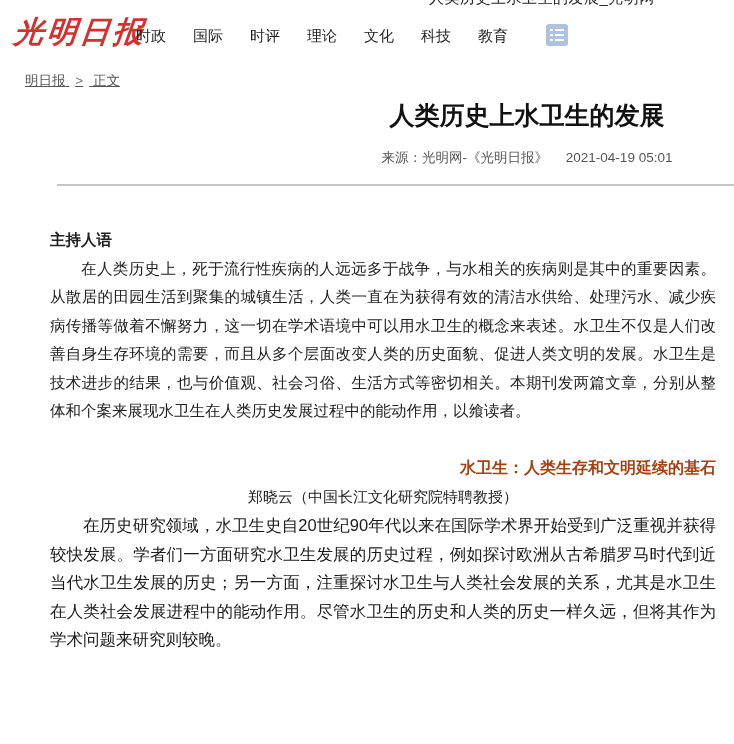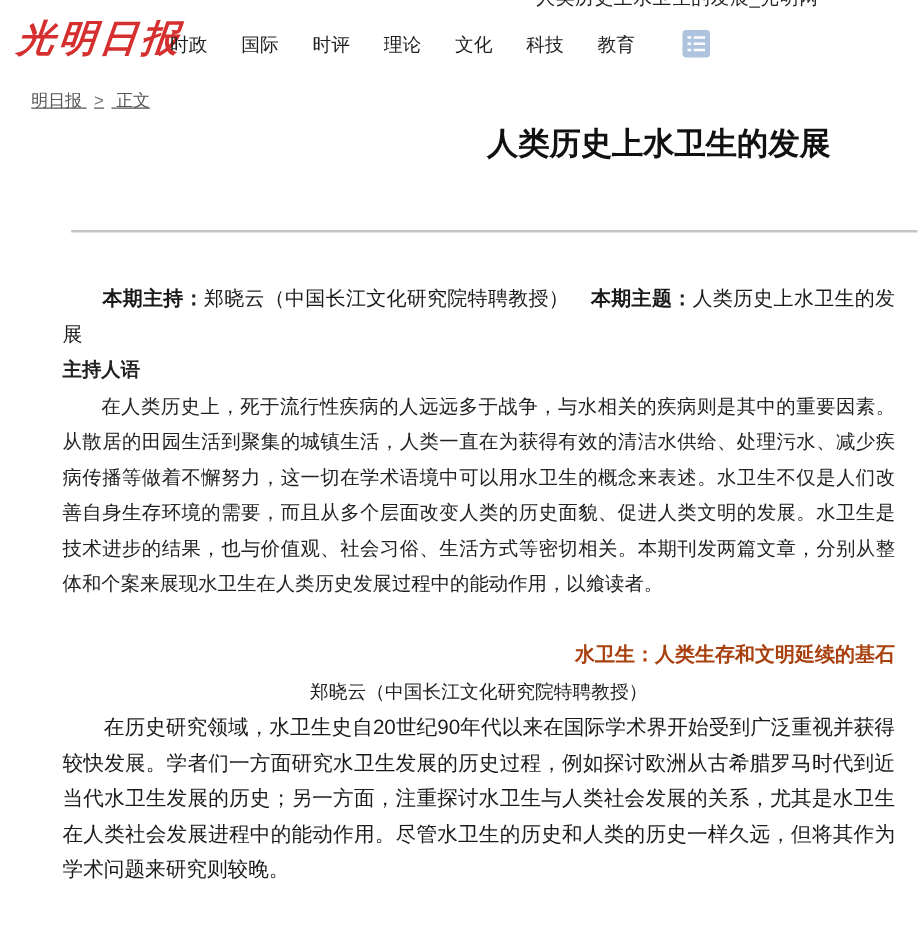--- a/index.html
+++ b/index.html
@@ -119,26 +119,27 @@
 </div>
 
 <div class="breadcrumb">
   <span class="crumb">明日报</span>
   <span class="sep">&gt;</span>
   <span>正文</span>
 </div>
 
 <div class="title-wrap">
   <h1 class="article-title">人类历史上水卫生的发展</h1>
+  <div class="meta">
+    <span>来源：</span><span>光明网-《光明日报》</span>
+    <span class="dt">2021-04-19 05:01</span>
+  </div>
 </div>
 
 <div class="divider"></div>
 
 <div class="article">
-  <p class="host-line indent">
-    <b>本期主持：</b><span>郑晓云（中国长江文化研究院特聘教授）</span><b class="topic-label">本期主题：</b><span>人类历史上水卫生的发展</span>
-  </p>
   <p class="kai intro-head">主持人语</p>
   <p class="kai indent">在人类历史上，死于流行性疾病的人远远多于战争，与水相关的疾病则是其中的重要因素。从散居的田园生活到聚集的城镇生活，人类一直在为获得有效的清洁水供给、处理污水、减少疾病传播等做着不懈努力，这一切在学术语境中可以用水卫生的概念来表述。水卫生不仅是人们改善自身生存环境的需要，而且从多个层面改变人类的历史面貌、促进人类文明的发展。水卫生是技术进步的结果，也与价值观、社会习俗、生活方式等密切相关。本期刊发两篇文章，分别从整体和个案来展现水卫生在人类历史发展过程中的能动作用，以飨读者。</p>
   <p class="section-title">水卫生：人类生存和文明延续的基石</p>
   <p class="section-author">郑晓云（中国长江文化研究院特聘教授）</p>
   <p class="indent">在历史研究领域，水卫生史自20世纪90年代以来在国际学术界开始受到广泛重视并获得较快发展。学者们一方面研究水卫生发展的历史过程，例如探讨欧洲从古希腊罗马时代到近当代水卫生发展的历史；另一方面，注重探讨水卫生与人类社会发展的关系，尤其是水卫生在人类社会发展进程中的能动作用。尽管水卫生的历史和人类的历史一样久远，但将其作为学术问题来研究则较晚。</p>
 </div>
 
 </body></html>

